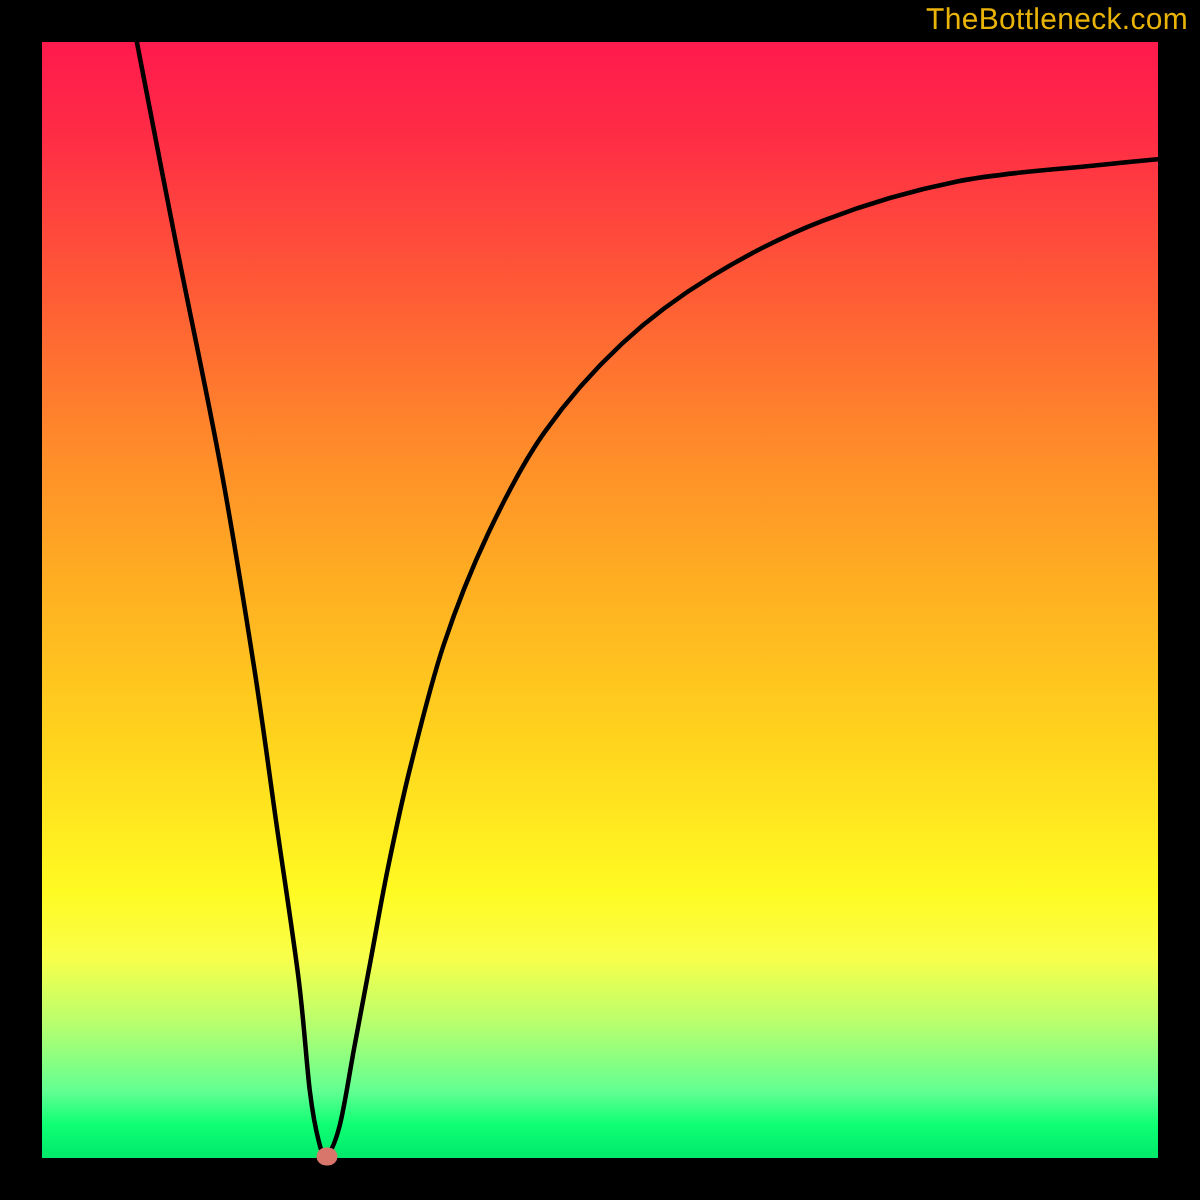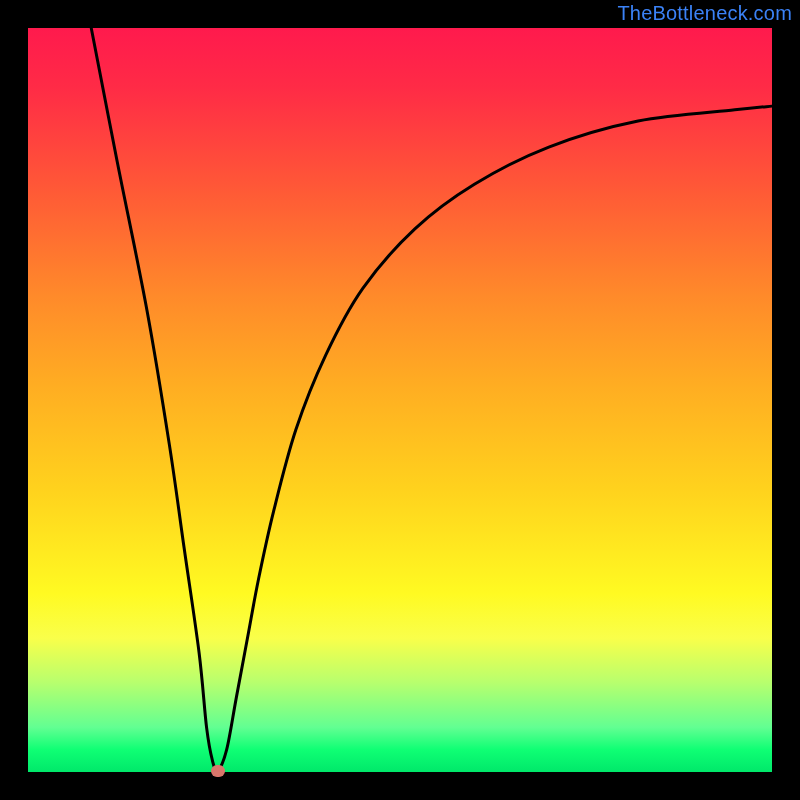--- a/index.html
+++ b/index.html
@@ -39,21 +39,21 @@
     height: 12px;
     border-radius: 6px;
     background: #d8766b;
     transform: translate(-50%, -50%);
   }
   .watermark {
     position: absolute;
     top: 2px;
     right: 8px;
     font: 500 20px Arial, Helvetica, sans-serif;
-    color: #3b82f6;
+    color: #eab308;
     letter-spacing: 0.2px;
   }
 </style>
 </head>
 <body>
 
 <div class="watermark">TheBottleneck.com</div>
 
 <div class="plot-area">
   <svg class="curve" viewBox="0 0 744 744" preserveAspectRatio="none">

